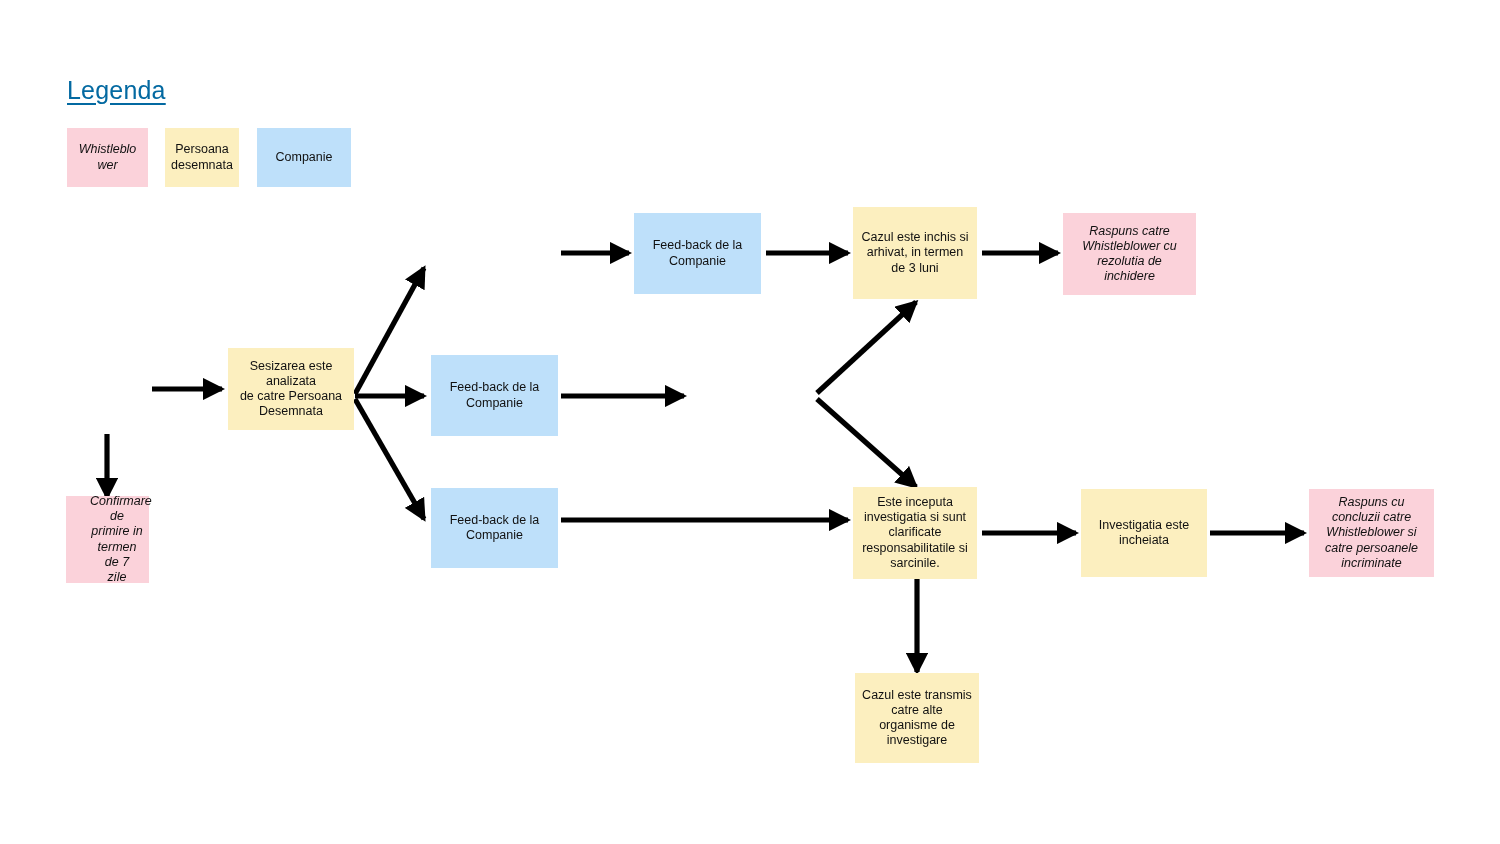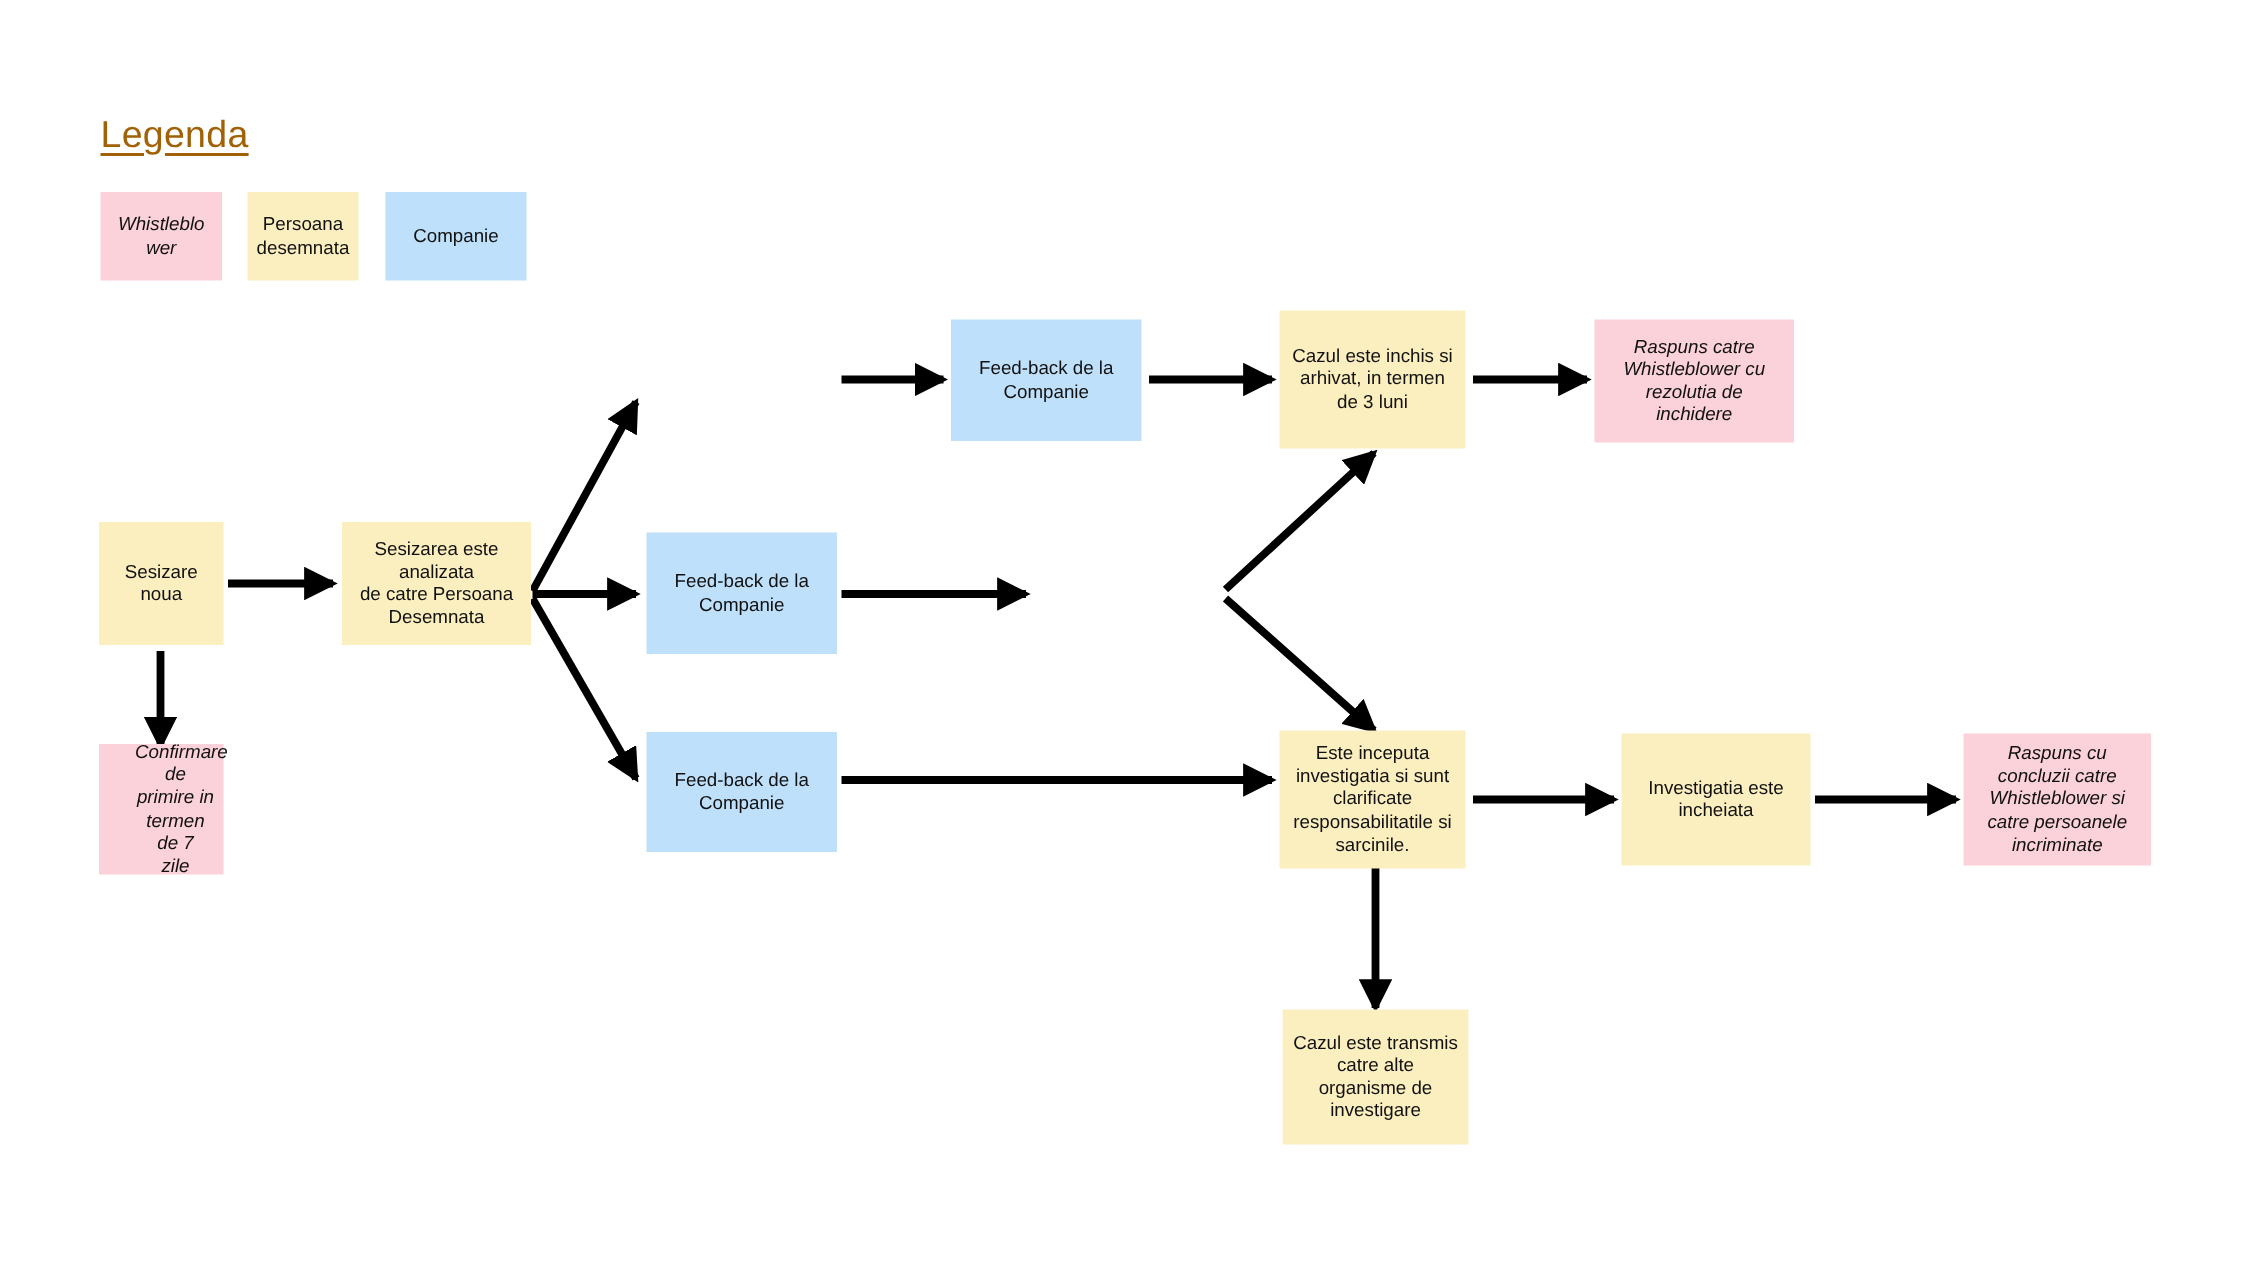--- a/index.html
+++ b/index.html
@@ -25,21 +25,21 @@
     top: 0;
     width: 1500px;
     height: 844px;
     pointer-events: none;
   }
   .legend-title {
     position: absolute;
     left: 67px;
     top: 76px;
     font-size: 25px;
-    color: #a16207;
+    color: #0369a1;
     text-decoration: underline;
     text-underline-offset: 4px;
     letter-spacing: 0.2px;
     white-space: nowrap;
   }
   .node {
     position: absolute;
     box-sizing: border-box;
     display: flex;
     align-items: center;
@@ -102,24 +102,20 @@
 wer</span>
   </div>
   <div class="node legend-node fill-yellow" style="left:165px; top:128px; width:74px; height:59px;">
     <span>Persoana
 desemnata</span>
   </div>
   <div class="node legend-node fill-blue" style="left:257px; top:128px; width:94px; height:59px;">
     <span>Companie</span>
   </div>
 
-  <div class="node flow-node fill-yellow" style="left:66px; top:348px; width:83px; height:82px;">
-    <span>Sesizare
-noua</span>
-  </div>
 
   <div class="node flow-node fill-pink" style="left:66px; top:496px; width:83px; height:87px;padding-left:24px;">
     <span>Confirmare
 de primire in
 termen de 7
 zile</span>
   </div>
 
   <div class="node flow-node fill-yellow" style="left:228px; top:348px; width:126px; height:82px;">
     <span>Sesizarea este

